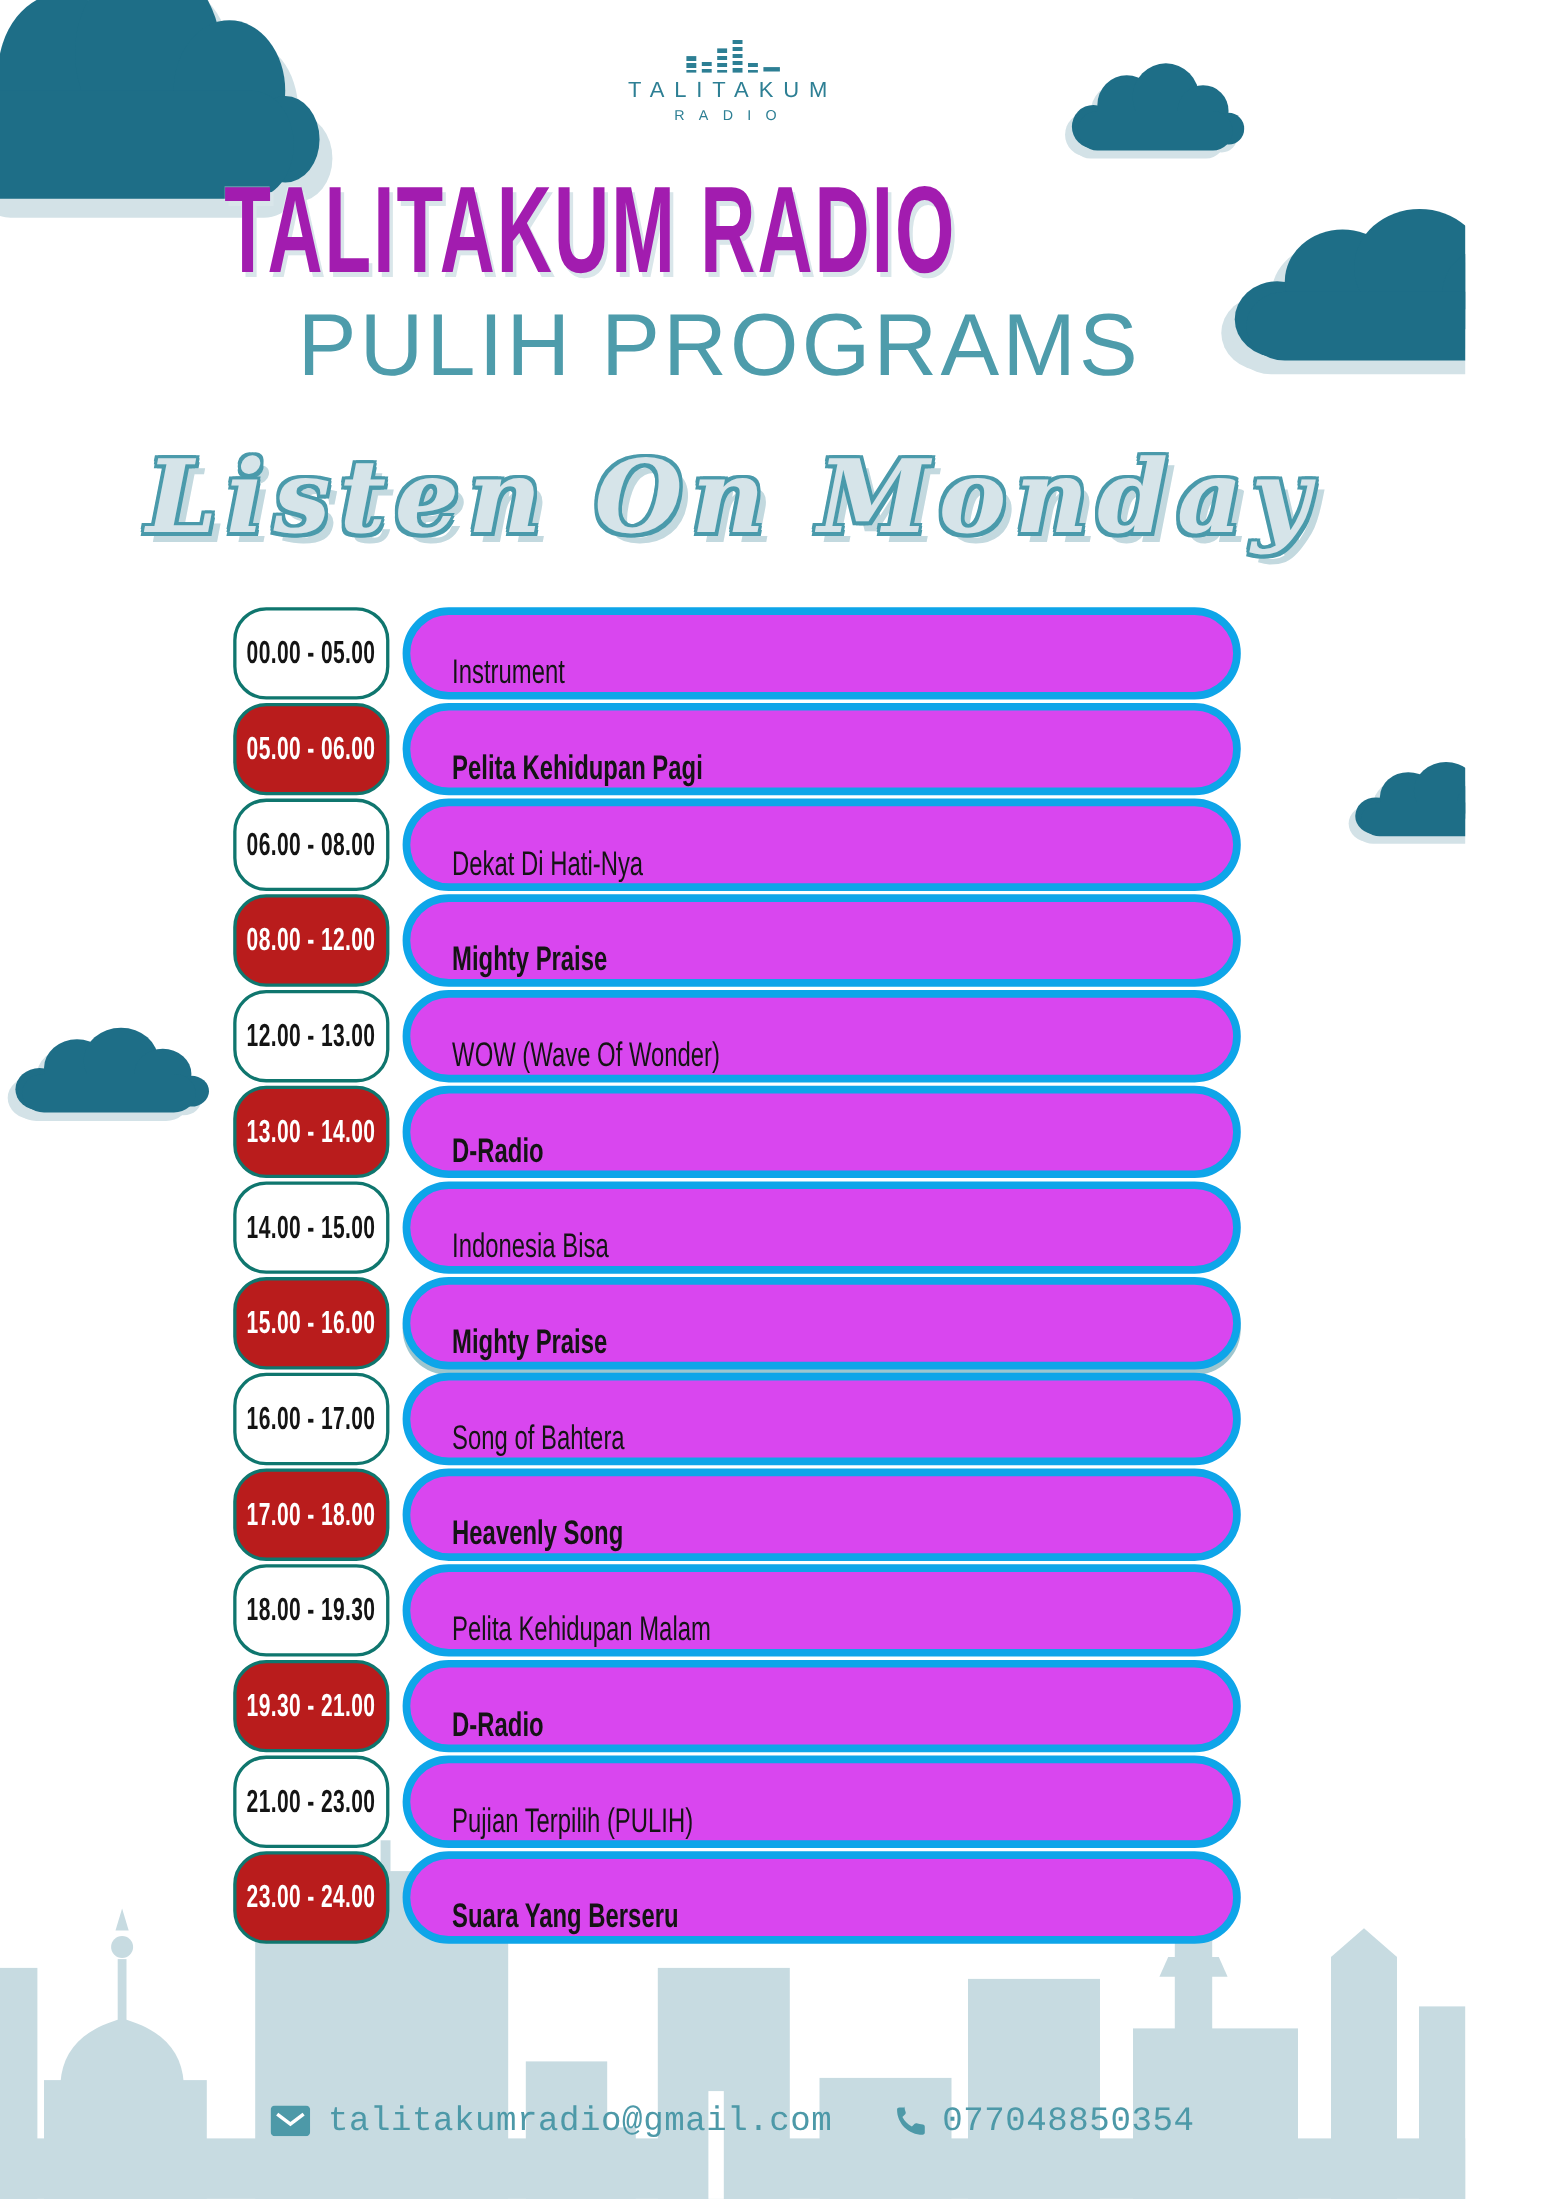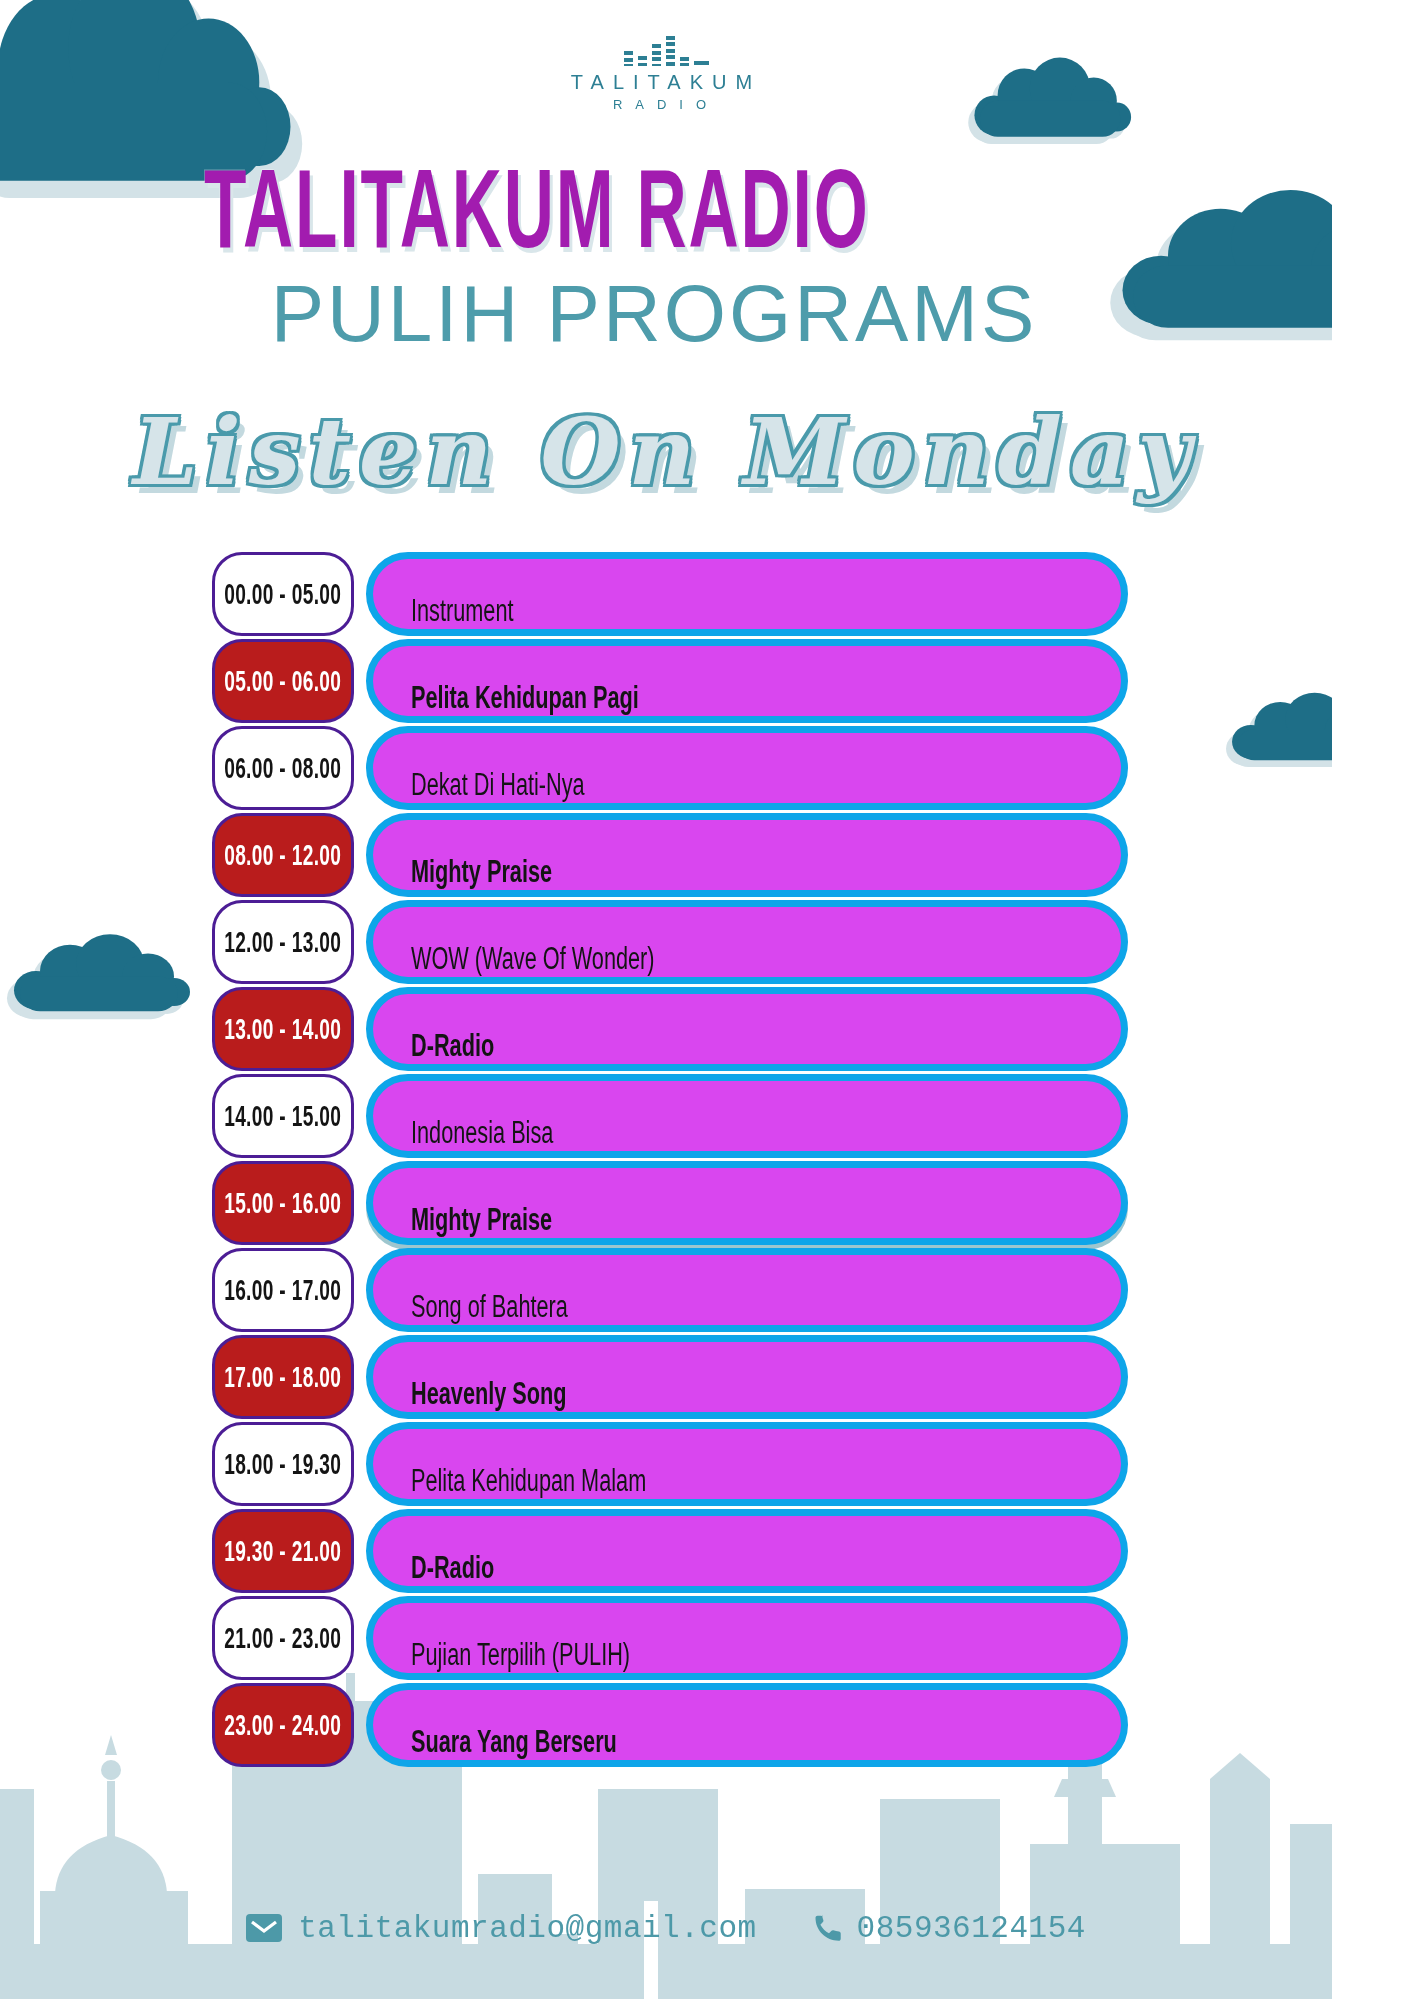--- a/index.html
+++ b/index.html
@@ -30,21 +30,21 @@
           font-family:"DejaVu Serif", serif;font-style:italic;font-weight:700;
           font-size:92px;letter-spacing:8px;color:#d6e4e9;white-space:nowrap;
           text-shadow:-3px -3px 0 #4a9aab, 3px -3px 0 #4a9aab, -3px 3px 0 #4a9aab,
                        3px 3px 0 #4a9aab, 0 -3px 0 #4a9aab, 0 3px 0 #4a9aab,
                       -3px 0 0 #4a9aab, 3px 0 0 #4a9aab, 8px 9px 0 #c3d9df;}
 
   
   .table{position:absolute;top:552px;left:0;right:0;z-index:2;}
   .row{position:relative;height:84px;margin-bottom:3px;}
   .pill{position:absolute;left:212px;top:0;width:142px;height:100%;box-sizing:border-box;
-        background:#fff;border:3px solid #4c1d95;border-radius:30px;
+        background:#fff;border:3px solid #0f766e;border-radius:30px;
         display:flex;align-items:center;justify-content:center;color:#141414;}
   .pill span{display:inline-block;transform:scaleX(.66);font-weight:700;font-size:29px;
              letter-spacing:.5px;white-space:nowrap;}
   .prog{position:absolute;left:366px;right:204px;top:0;height:100%;box-sizing:border-box;
         background:#d946ef;border:7px solid #0ea5e9;border-radius:42px;
         display:flex;align-items:flex-end;padding-left:38px;color:#141414;}
   .prog span{display:inline-block;transform:scaleX(.7);transform-origin:left center;
              font-size:31px;font-weight:500;white-space:nowrap;}
   .row.accent .pill{background:#b91c1c;color:#ffffff;}
   .row.accent .prog span{font-weight:700;}
@@ -266,16 +266,16 @@
         <path d="M6 8 L18 17 L30 8" fill="none" stroke="#ffffff" stroke-width="3.2"></path>
       </svg>
     </span>
     <span>talitakumradio@gmail.com</span>
     <span class="sep"></span>
     <span class="ic">
       <svg width="30" height="30" viewBox="0 0 32 32">
         <path fill="#4d99a8" d="M7 3c-1.2 0-2.2.9-2.2 2.1C4.8 18.8 16 29.6 29.6 29.6c1.2 0 2.1-1 2.1-2.2v-5.6c0-1.1-.8-2-1.9-2.1-2.1-.2-4.1-.6-6-1.3-.7-.2-1.4 0-1.9.5l-2.7 2.7c-3.9-2.1-7.1-5.3-9.2-9.2l2.7-2.7c.5-.5.7-1.2.5-1.9-.7-1.9-1.1-3.9-1.3-6C11.8 3.8 10.9 3 9.8 3H7z"></path>
       </svg>
     </span>
-    <span>085936124154</span>
+    <span>077048850354</span>
   </div>
 
 </div>
 
 </body></html>

